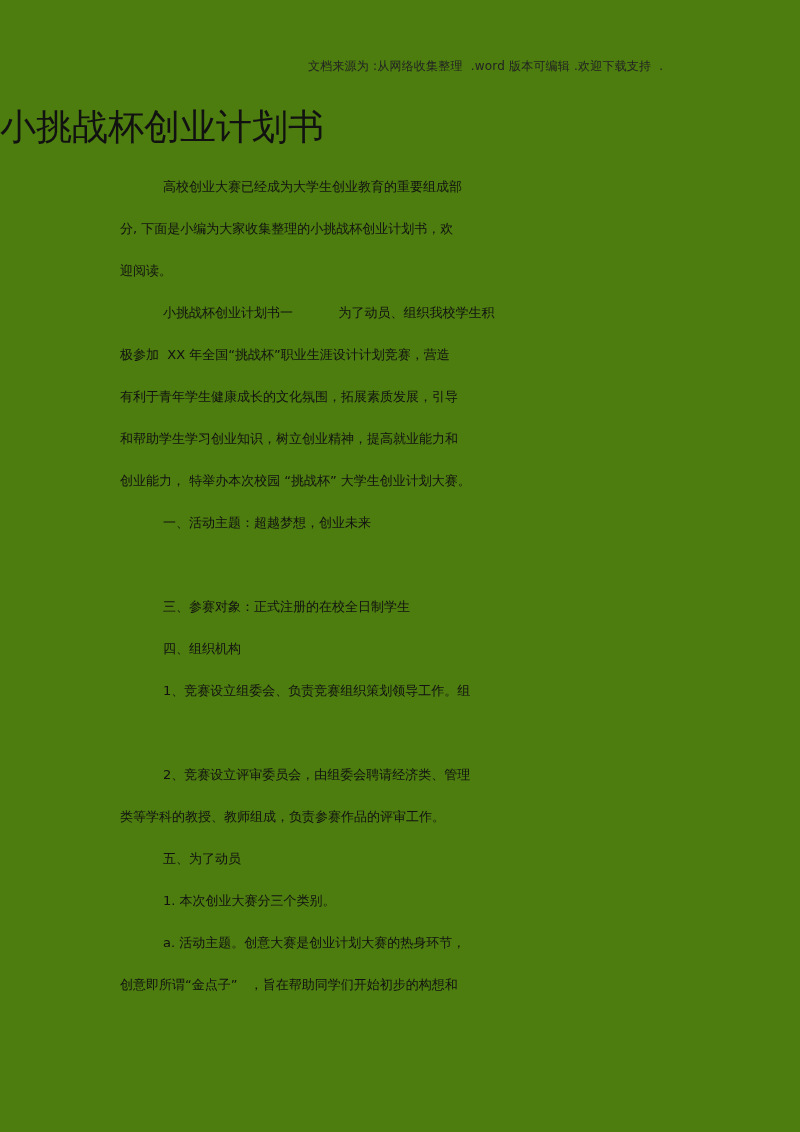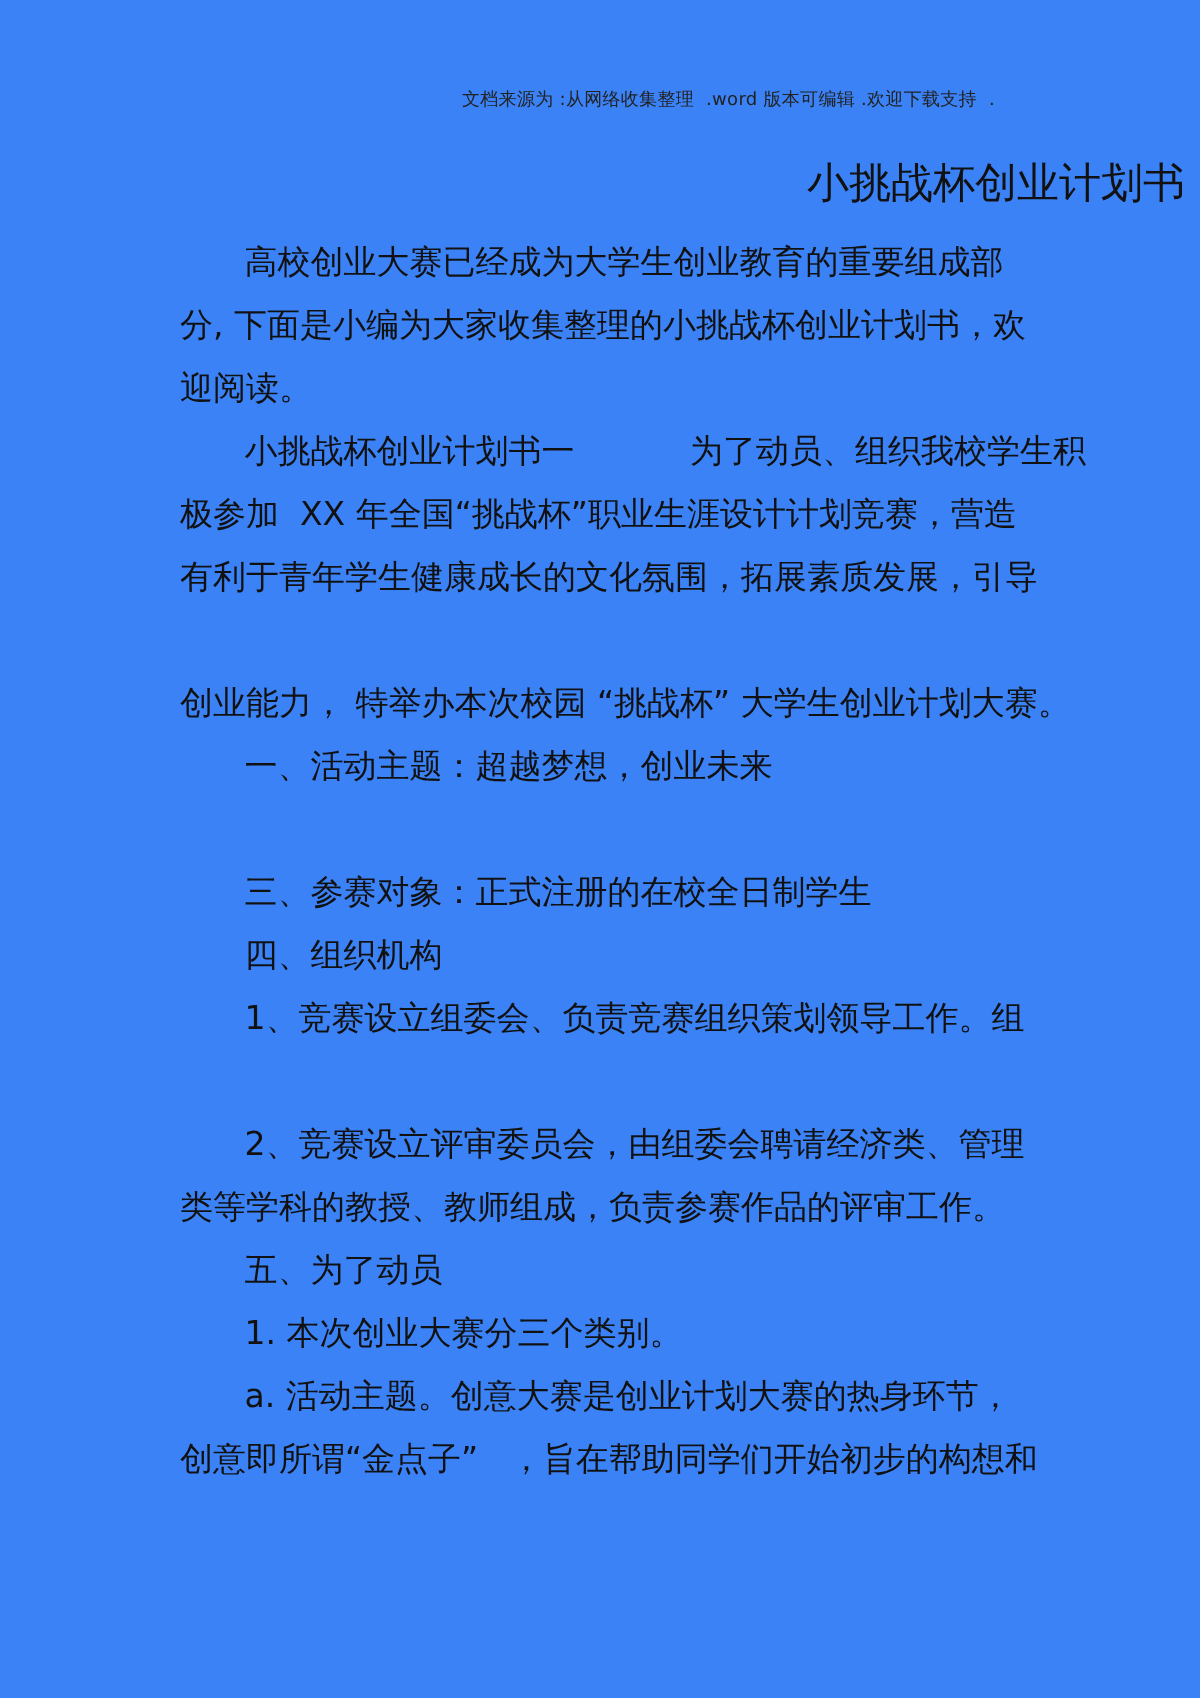--- a/index.html
+++ b/index.html
@@ -13,65 +13,67 @@
       position: relative;
       overflow: hidden;
       font-family: "DejaVu Sans", "Liberation Sans", sans-serif;
       color: #111111;
     }
     .page {
       position: absolute;
       left: 0; top: 0;
       width: 800px;
       height: 1132px;
-      background: #3b82f6;
+      background: #4d7c0f;
     }
     .source-note {
       position: absolute;
       top: 58px;
       left: 308px;
       font-size: 12px;
       color: #222222;
       white-space: pre;
       letter-spacing: 0.2px;
     }
     .title {
       position: absolute;
       top: 103px;
       left: 0;
       width: 790px;
-      text-align: right;
-      font-size: 28px;
+      text-align: left;
+      font-size: 36px;
       font-family: "DejaVu Serif", "Liberation Serif", serif;
       color: #111111;
       letter-spacing: 0px;
     }
     .line {
       position: absolute;
       left: 120px;
-      font-size: 22px;
+      font-size: 13px;
       line-height: 24px;
       white-space: pre;
       color: #111111;
+      margin-top: 11px;
     }
     .indent { left: 163px; }
   </style>
 </head>
 <body>
 
 <div class="page">
   <div class="source-note">文档来源为 :从网络收集整理  .word 版本可编辑 .欢迎下载支持  .</div>
   <div class="title">小挑战杯创业计划书</div>
 
   <div class="line indent" style="top:164px">高校创业大赛已经成为大学生创业教育的重要组成部</div>
   <div class="line" style="top:206px">分, 下面是小编为大家收集整理的小挑战杯创业计划书，欢</div>
   <div class="line" style="top:248px">迎阅读。</div>
   <div class="line" style="top:332px">极参加  XX 年全国“挑战杯”职业生涯设计计划竞赛，营造</div>
   <div class="line indent" style="top:290px">小挑战杯创业计划书一           为了动员、组织我校学生积</div>
   <div class="line" style="top:374px">有利于青年学生健康成长的文化氛围，拓展素质发展，引导</div>
+  <div class="line" style="top:416px">和帮助学生学习创业知识，树立创业精神，提高就业能力和</div>
   <div class="line" style="top:458px">创业能力， 特举办本次校园 “挑战杯” 大学生创业计划大赛。</div>
   <div class="line indent" style="top:500px">一、活动主题：超越梦想，创业未来</div>
   <div class="line indent" style="top:584px">三、参赛对象：正式注册的在校全日制学生</div>
   <div class="line indent" style="top:626px">四、组织机构</div>
   <div class="line indent" style="top:668px">1、竞赛设立组委会、负责竞赛组织策划领导工作。组</div>
   <div class="line indent" style="top:752px">2、竞赛设立评审委员会，由组委会聘请经济类、管理</div>
   <div class="line" style="top:794px">类等学科的教授、教师组成，负责参赛作品的评审工作。</div>
   <div class="line indent" style="top:836px">五、为了动员</div>
   <div class="line indent" style="top:878px">1. 本次创业大赛分三个类别。</div>
   <div class="line indent" style="top:920px">a. 活动主题。创意大赛是创业计划大赛的热身环节，</div>

